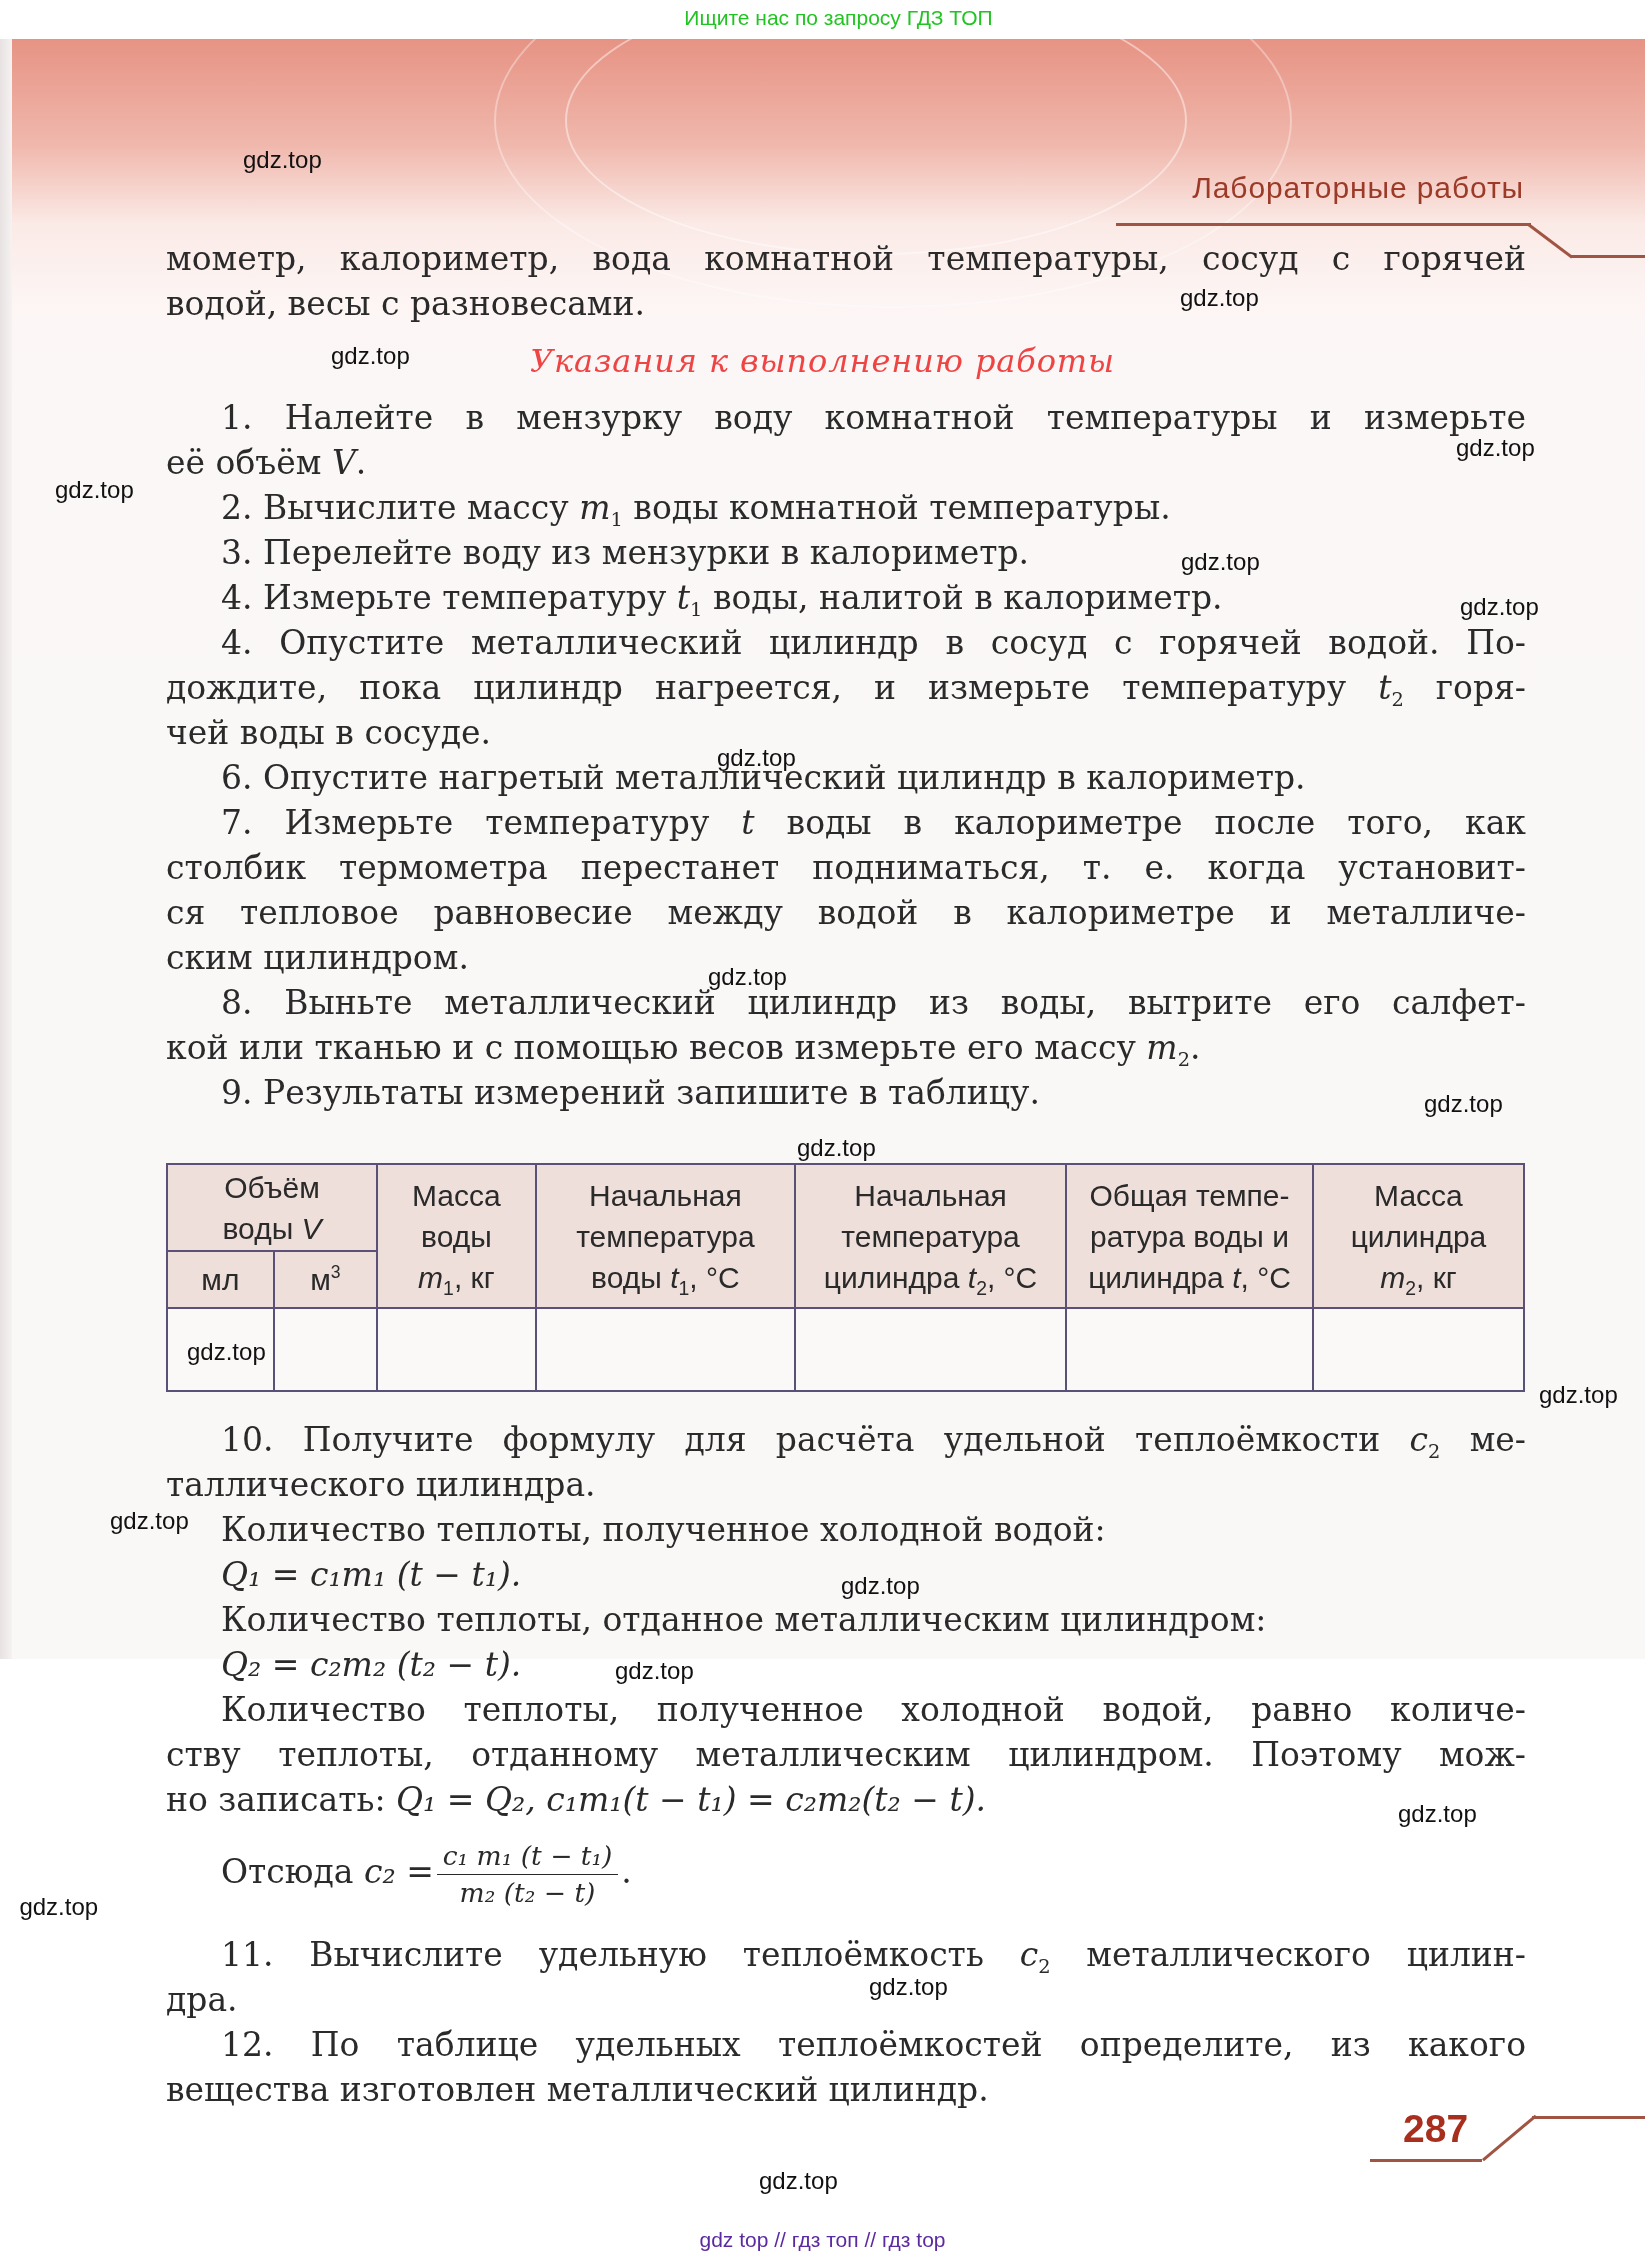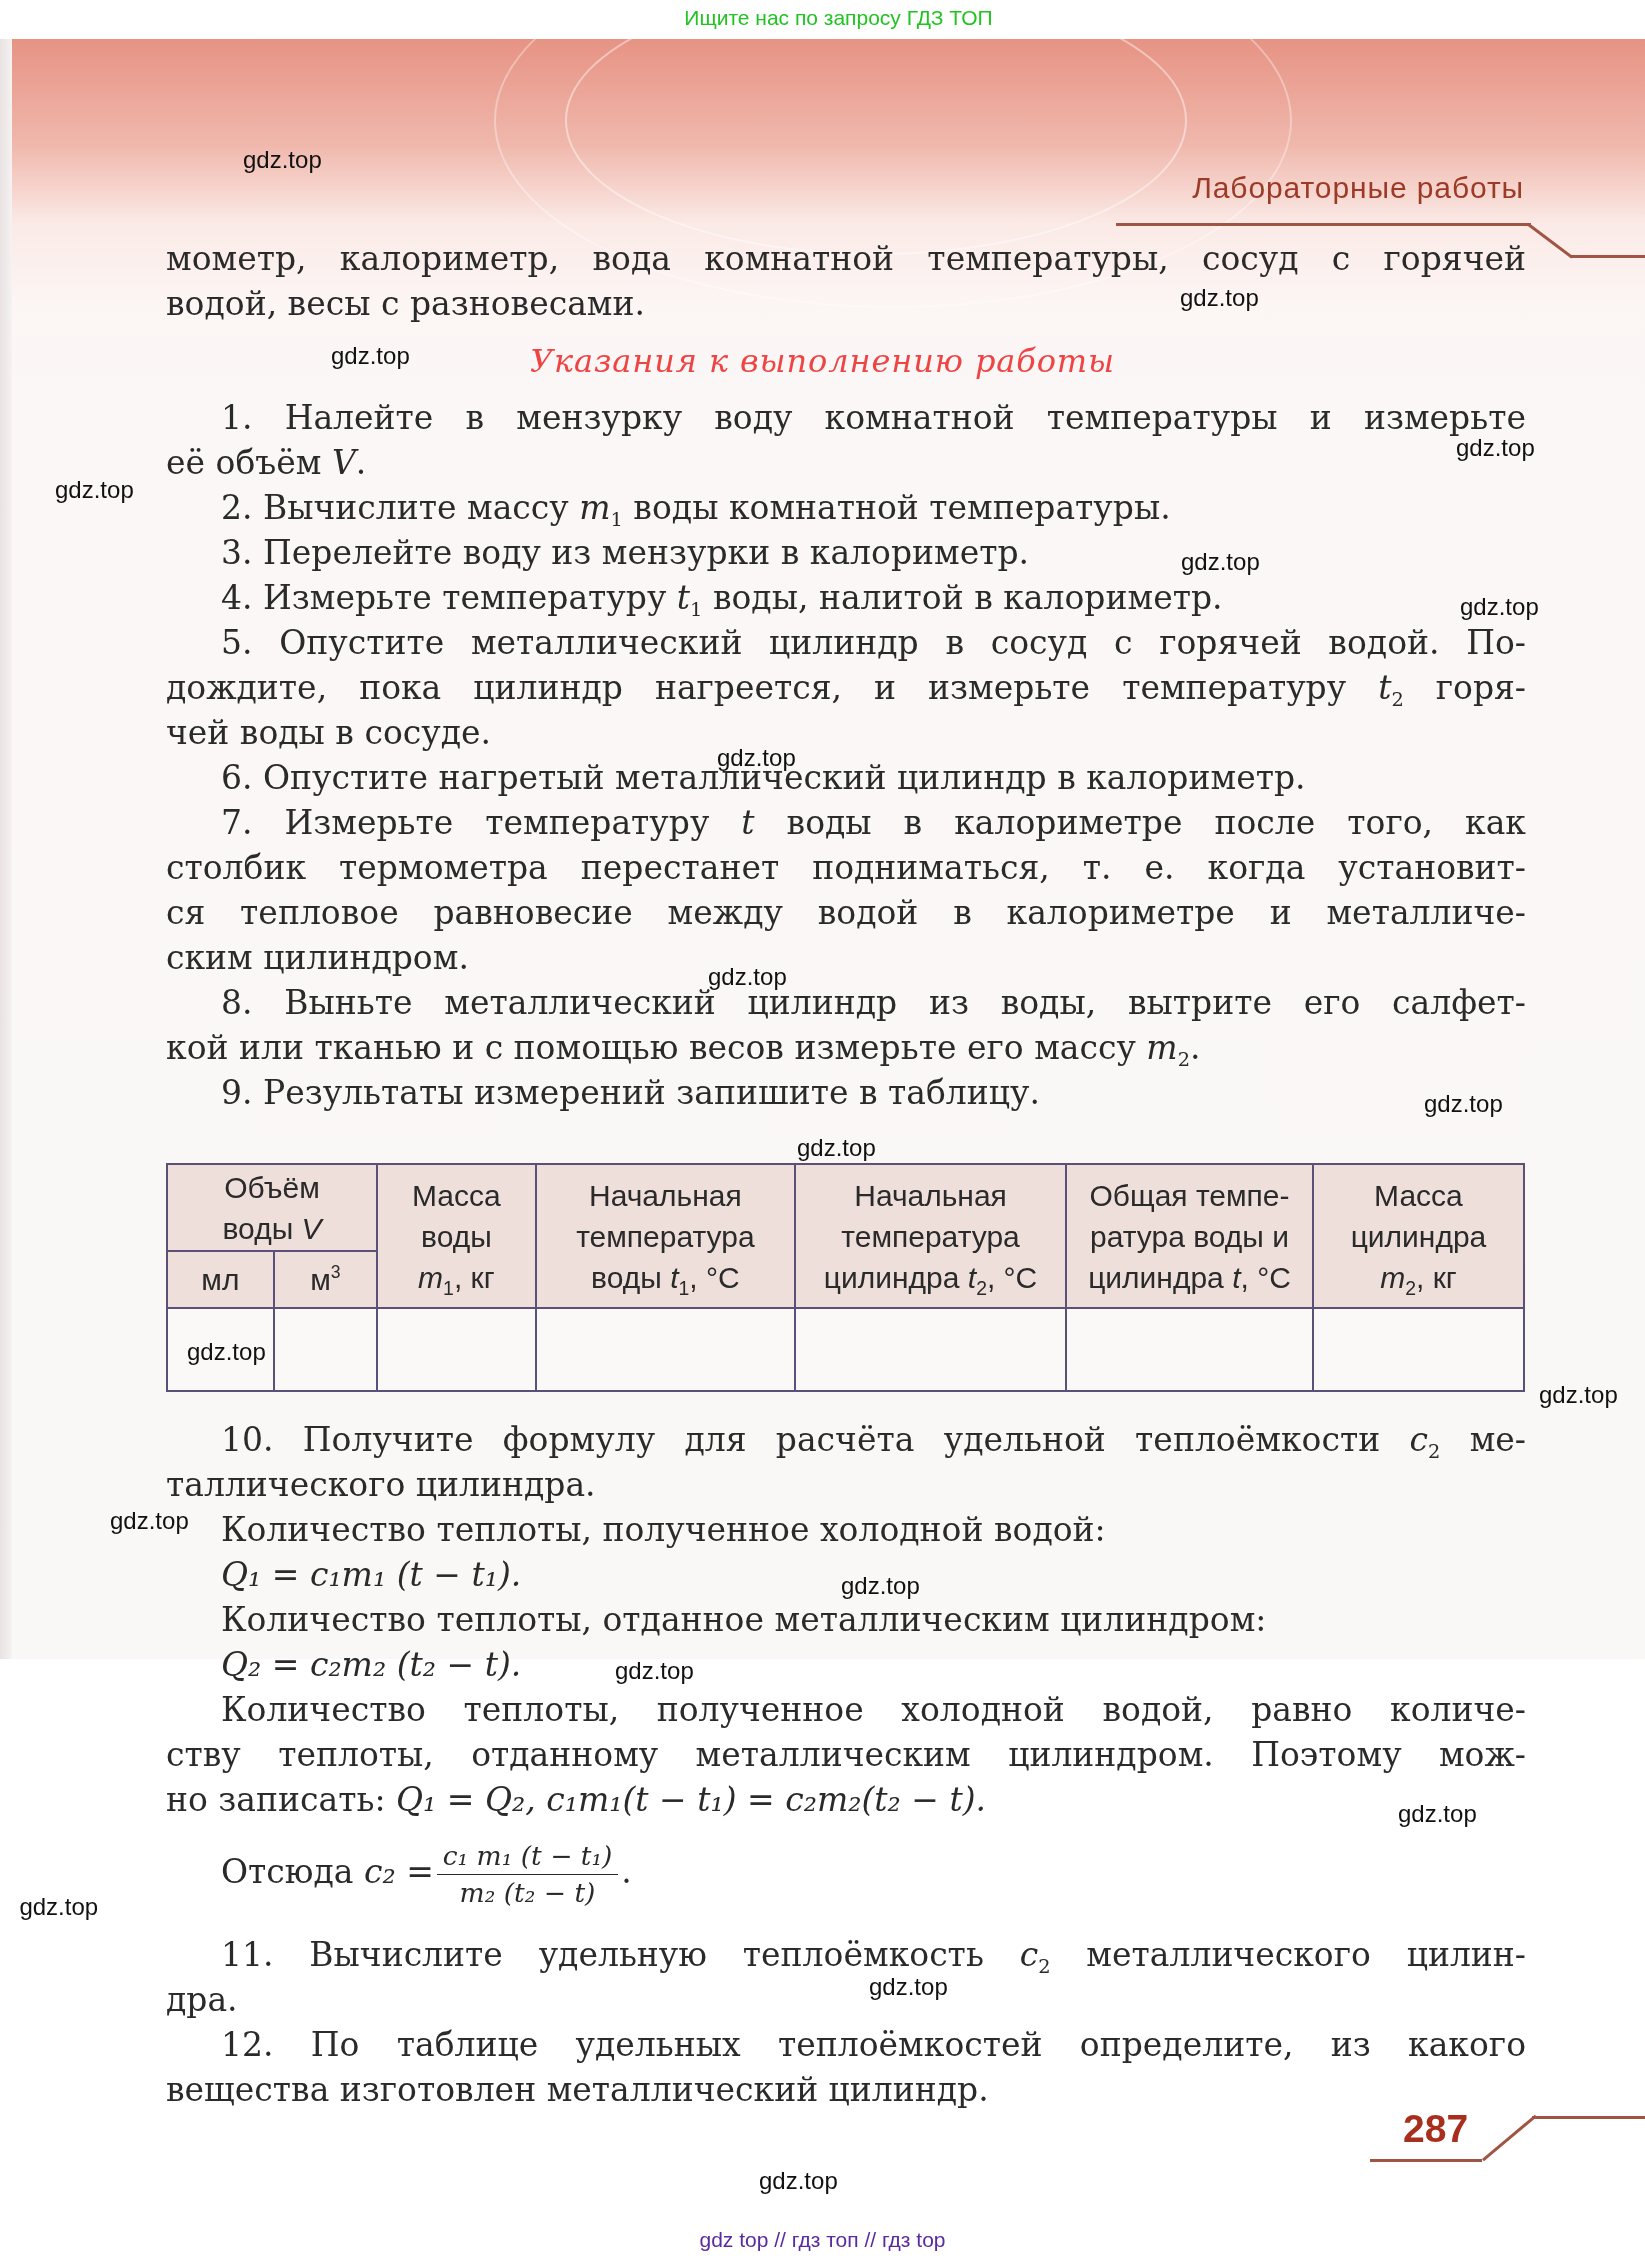--- a/index.html
+++ b/index.html
@@ -112,21 +112,21 @@
 </div>
 
 <div class="subheading">Указания к выполнению работы</div>
 
 <div class="body-text" style="top:395px;">
   <span class="line indent">1. Налейте в мензурку воду комнатной температуры и измерьте</span>
   <span class="line last"><span>её объём </span><i class="v">V</i>.</span>
   <span class="line last indent"><span>2. Вычислите массу </span><i class="v">m</i><sub>1</sub><span> воды комнатной температуры.</span></span>
   <span class="line last indent">3. Перелейте воду из мензурки в калориметр.</span>
   <span class="line last indent"><span>4. Измерьте температуру </span><i class="v">t</i><sub>1</sub><span> воды, налитой в калориметр.</span></span>
-  <span class="line indent">5. Опустите металлический цилиндр в сосуд с горячей водой. По-</span>
+  <span class="line indent">4. Опустите металлический цилиндр в сосуд с горячей водой. По-</span>
   <span class="line"><span>дождите, пока цилиндр нагреется, и измерьте температуру </span><i class="v">t</i><sub>2</sub><span> горя-</span></span>
   <span class="line last">чей воды в сосуде.</span>
   <span class="line last indent">6. Опустите нагретый металлический цилиндр в калориметр.</span>
   <span class="line indent"><span>7. Измерьте температуру </span><i class="v">t</i><span> воды в калориметре после того, как</span></span>
   <span class="line">столбик термометра перестанет подниматься, т. е. когда установит-</span>
   <span class="line">ся тепловое равновесие между водой в калориметре и металличе-</span>
   <span class="line last">ским цилиндром.</span>
   <span class="line indent">8. Выньте металлический цилиндр из воды, вытрите его салфет-</span>
   <span class="line last"><span>кой или тканью и с помощью весов измерьте его массу </span><i class="v">m</i><sub>2</sub>.</span>
   <span class="line last indent">9. Результаты измерений запишите в таблицу.</span>

